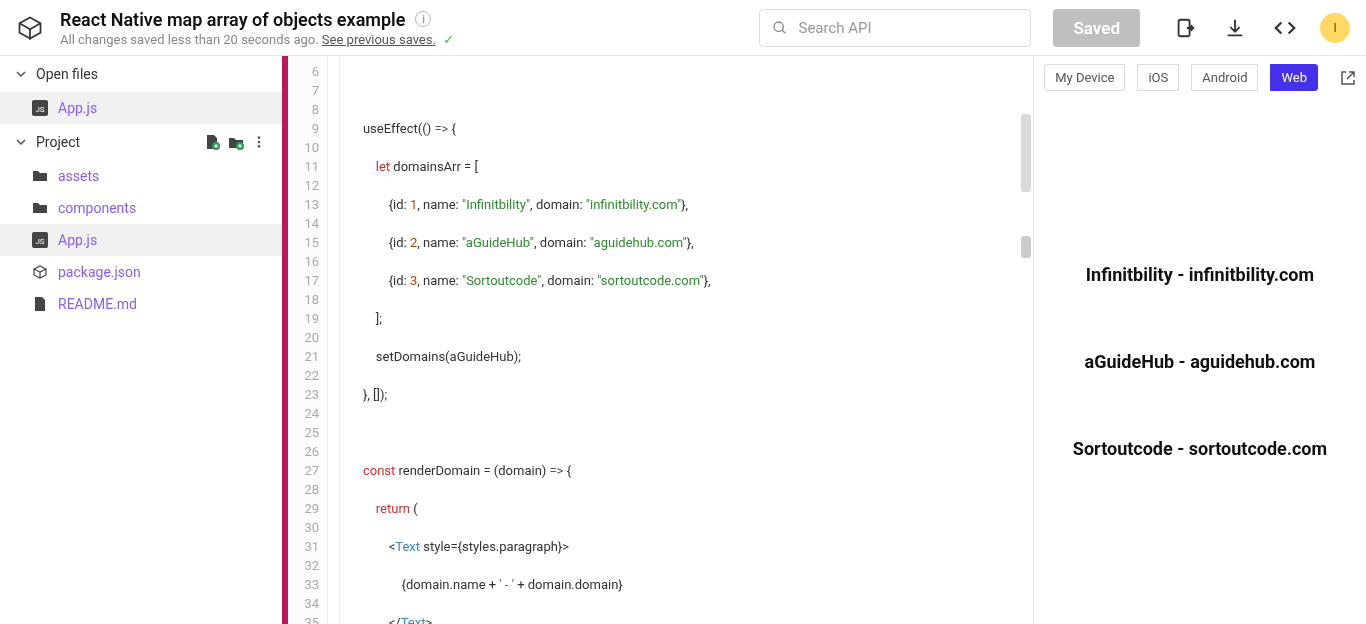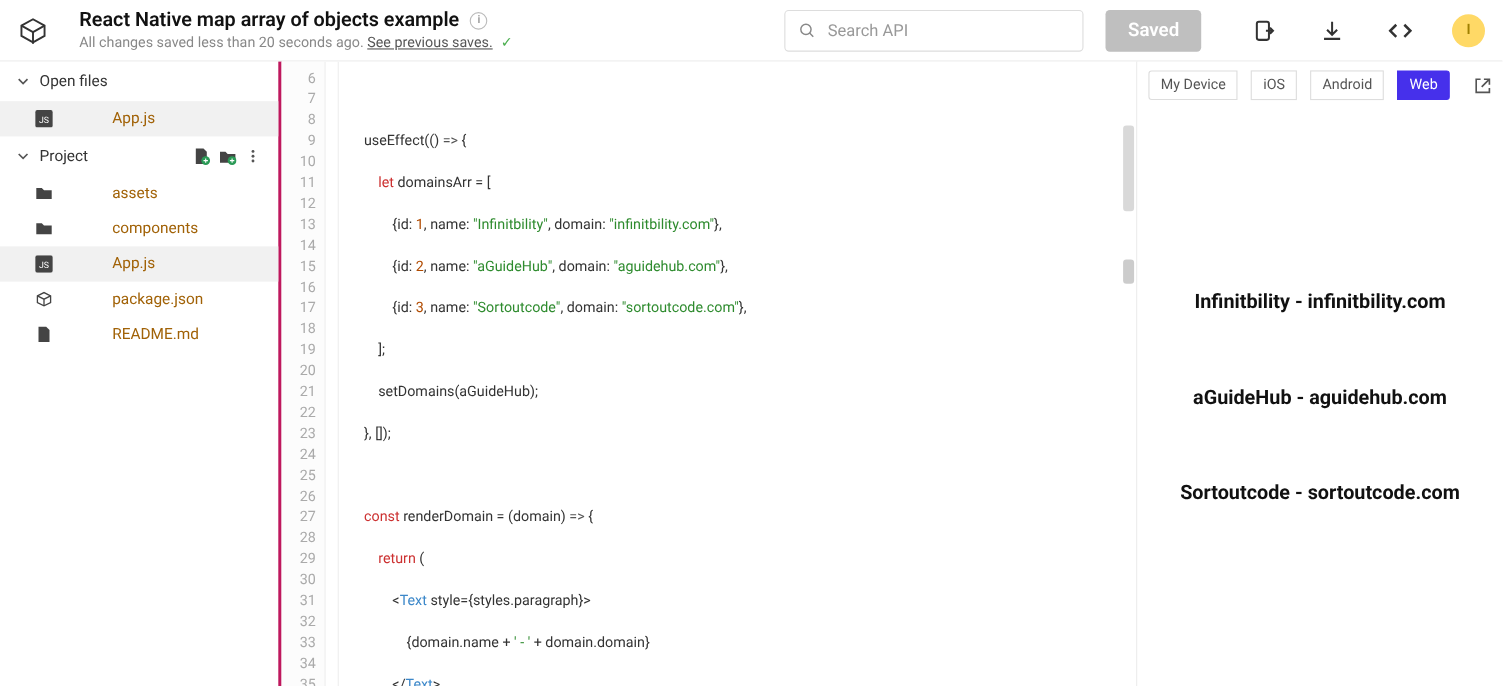--- a/index.html
+++ b/index.html
@@ -1,42 +1,42 @@
 <!DOCTYPE html>
 <html><head>
   <meta charset="utf-8">
   <style>
     * { margin: 0; padding: 0; box-sizing: border-box; font-family: -apple-system, BlinkMacSystemFont, "Segoe UI", Roboto, Helvetica, Arial, sans-serif; }
     body { width: 1366px; height: 624px; overflow: hidden; background: #fff; }
     
-    .header { height: 56px; display: flex; align-items: center; padding: 0 16px; border-bottom: 1px solid #e7e7e7; gap: 12px; }
+    .header { height: 56px; display: flex; align-items: center; padding: 0 16px; border-bottom: 1px solid #e7e7e7; }
     .logo-icon { width: 28px; height: 28px; margin-right: 16px; }
     .title-block { flex: 0 0 auto; }
     .project-title { font-size: 18px; font-weight: 600; color: #111; display: flex; align-items: center; }
     .info-icon { margin-left: 10px; color: #999; width: 16px; height: 16px; border: 1px solid #bbb; border-radius: 50%; display: inline-flex; align-items: center; justify-content: center; font-size: 10px; }
     .save-status { font-size: 13px; color: #888; margin-top: 2px; }
     .save-link { color: #555; text-decoration: underline; }
     .check-icon { color: #4caf50; margin-left: 4px; }
     .header-spacer { flex: 1; }
-    .search-box { width: 272px; height: 38px; border: 1px solid #ddd; border-radius: 4px; display: flex; align-items: center; padding: 0 12px; color: #888; margin-right: 8px; }
+    .search-box { width: 272px; height: 38px; border: 1px solid #ddd; border-radius: 4px; display: flex; align-items: center; padding: 0 12px; color: #888; margin-right: 22px; }
     .search-box svg { margin-right: 10px; flex-shrink: 0; }
     .search-box input { border: none; outline: none; width: 100%; font-size: 15px; color: #333; }
     .search-box input::placeholder { color: #999; }
     .saved-btn { background: #bfbfbf; color: #fff; border: none; height: 38px; padding: 0 20px; border-radius: 4px; font-size: 17px; font-weight: 600; margin-right: 20px; }
     .header-icon { width: 22px; height: 22px; color: #333; margin: 0 14px; cursor: pointer; }
     .avatar { width: 30px; height: 30px; border-radius: 50%; background: #ffd966; display: flex; align-items: center; justify-content: center; margin-left: 10px; font-size: 13px; color: #a08000; font-weight: 600;}
     
     .main { display: flex; height: calc(624px - 56px); }
     
-    .sidebar { width: 256px; border-right: 3px solid #be185d; background: #fff; }
+    .sidebar { width: 288px; border-right: 6px solid #be185d; background: #fff; }
     .sidebar-section { padding: 10px 16px; display: flex; align-items: center; font-size: 14px; color: #333; cursor: pointer; }
     .sidebar-section.bold { font-weight: 400; }
     .chevron { width: 10px; margin-right: 10px; }
     .sidebar-section .actions { margin-left: auto; display: flex; gap: 8px; align-items: center; }
-    .file-item { padding: 8px 16px 8px 32px; display: flex; align-items: flex-end; font-size: 14px; color: #a16207; cursor: pointer; gap: 44px; }
+    .file-item { padding: 8px 16px 8px 32px; display: flex; align-items: flex-end; font-size: 14px; color: #8b5cf6; cursor: pointer; }
     .file-item.active { background: #f1f1f1; }
     .file-icon { width: 16px; height: 16px; margin-right: 10px; flex-shrink: 0; }
     
     .editor { flex: 1; display: flex; background: #fff; border-right: 1px solid #e7e7e7; overflow: hidden; }
     .gutter { width: 46px; text-align: right; padding-right: 8px; color: #aaa; font-family: Consolas, Monaco, monospace; font-size: 13px; line-height: 19px; padding-top: 6px; border-right: 1px solid #eee; background: #fcfcfc; }
     .gutter-wrap { width: 52px; display:flex; }
     .fold-gut { width: 14px; border-right: 1px solid #eee; }
     .code { flex: 1; font-family: Consolas, Monaco, "Courier New", monospace; font-size: 13px; line-height: 19px; padding: 6px 0 6px 10px; white-space: pre; color: #333; position: relative; }
     .line { min-height: 19px; }
     .kw { color: #cc3030; }

